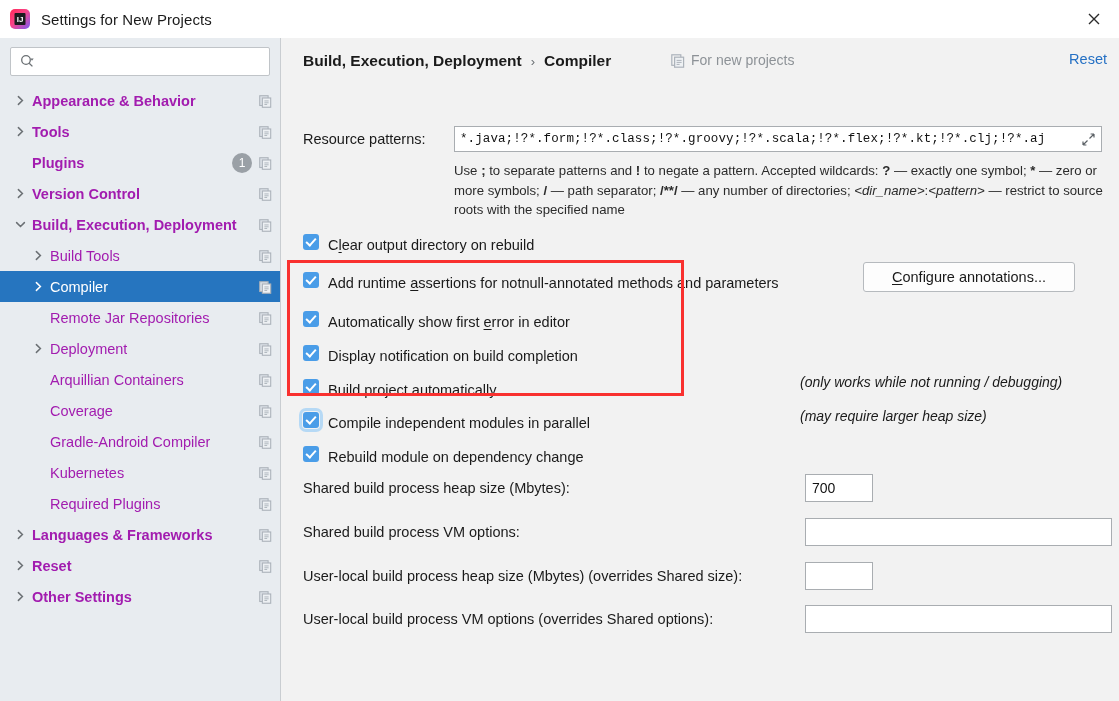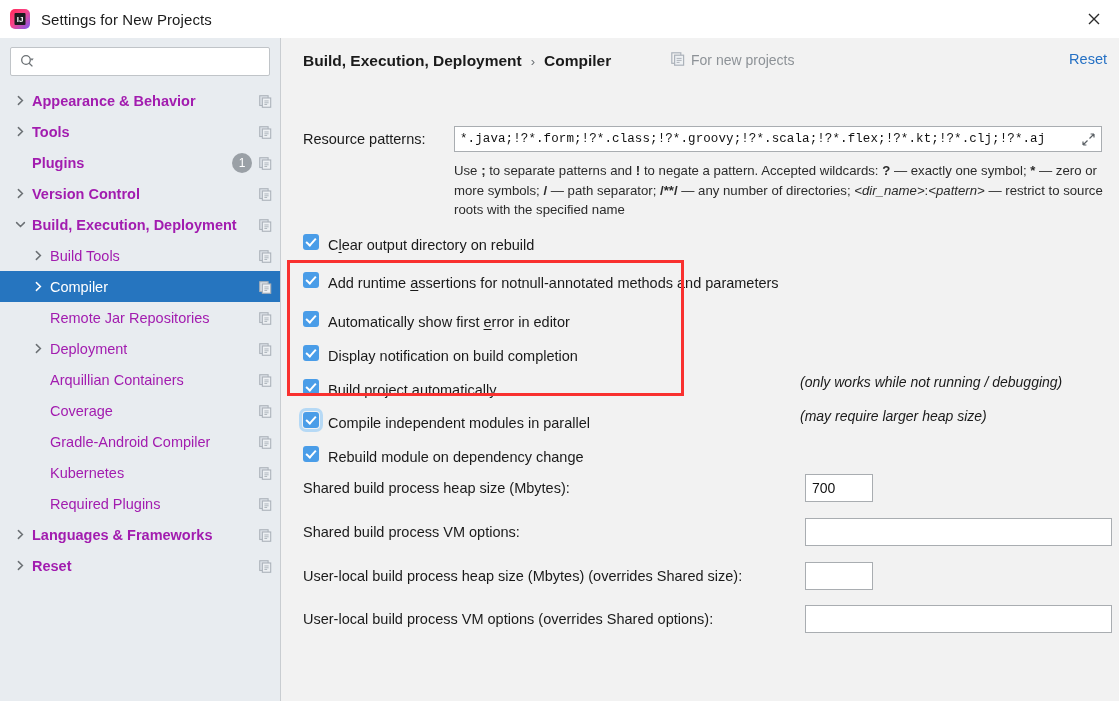--- a/index.html
+++ b/index.html
@@ -103,21 +103,21 @@
   }
   .breadcrumb {
     position: absolute; left: 21px; top: 9px;
     display: flex; align-items: center; height: 28px;
   }
   .crumb-root { font-size: 15.5px; font-weight: bold; color: #1a1a1a; }
   .crumb-sep { margin: 0 9px; color: #6b7074; font-size: 13px; }
   .crumb-leaf { font-size: 15.5px; font-weight: bold; color: #1a1a1a; }
   .scope-note {
     position: absolute; left: 389px; top: 14px;
-    display: flex; align-items: flex-start; color: #8d9297; font-size: 14px;
+    display: flex; align-items: flex-end; color: #8d9297; font-size: 14px;
   }
   .scope-note .copy-icon { margin-right: 6px; width: 14px; height: 14px; }
   .reset-link {
     position: absolute; right: 12px; top: 13px;
     color: #2470c4; font-size: 14.5px;
   }
 
   .row-label { font-size: 14.5px; color: #1a1a1a; }
 
   .res-label { position: absolute; left: 21px; top: 93px; }
@@ -418,20 +418,34 @@
             </svg>
           </span>
           <span class="tree-label">Reset</span>
           <span class="tree-spacer"></span>
           <span class="copy-icon"><svg width="13" height="13" viewBox="0 0 14 14">
               <rect x="0.8" y="0.8" width="9" height="10.5" fill="#dfe4ea" stroke="#a9b0b8" stroke-width="1.2"></rect>
               <rect x="3.6" y="3.2" width="9" height="10" fill="#eef1f4" stroke="#a9b0b8" stroke-width="1.2"></rect>
               <path d="M5.8 6.4 h4.6 M5.8 8.4 h4.6 M5.8 10.2 h3" stroke="#a9b0b8" stroke-width="1"></path>
             </svg></span>
         </div>
+        <div class="tree-row bold">
+          <span class="tree-arrow">
+            <svg width="9" height="11" viewBox="0 0 9 11">
+              <path d="M2.4 1.6 L6.4 5.5 L2.4 9.4" stroke="currentColor" stroke-width="1.5" fill="none" stroke-linecap="round"></path>
+            </svg>
+          </span>
+          <span class="tree-label">Other Settings</span>
+          <span class="tree-spacer"></span>
+          <span class="copy-icon"><svg width="13" height="13" viewBox="0 0 14 14">
+              <rect x="0.8" y="0.8" width="9" height="10.5" fill="#dfe4ea" stroke="#a9b0b8" stroke-width="1.2"></rect>
+              <rect x="3.6" y="3.2" width="9" height="10" fill="#eef1f4" stroke="#a9b0b8" stroke-width="1.2"></rect>
+              <path d="M5.8 6.4 h4.6 M5.8 8.4 h4.6 M5.8 10.2 h3" stroke="#a9b0b8" stroke-width="1"></path>
+            </svg></span>
+        </div>
       </div>
   </div>
 
   <div class="content">
 
     <div class="breadcrumb">
       <span class="crumb-root">Build, Execution, Deployment</span>
       <span class="crumb-sep">›</span>
       <span class="crumb-leaf">Compiler</span>
     </div>
@@ -488,20 +502,23 @@
         <div class="cb-row" style="top: 370px;">
           <span class="cb focused"></span>
           <span class="cb-label"><span>Compile independent modules in parallel</span></span>
         </div>
         <div class="cb-row" style="top: 404px;">
           <span class="cb"></span>
           <span class="cb-label"><span>Rebuild module on dependency change</span></span>
         </div>
       </div>
 
+    <div class="annot-btn">
+      <span><span class="mn">C</span><span>onfigure annotations...</span></span>
+    </div>
 
     <div class="side-note" style="left:518px; top:336px;">(only works while not running / debugging)</div>
     <div class="side-note" style="left:518px; top:370px;">(may require larger heap size)</div>
 
     <div id="fields-host">
         <div class="field-label" style="top: 442px;">Shared build process heap size (Mbytes):</div>
         <input type="text" class="tf" placeholder="" value="700" style="top: 436px; left: 523px; width: 68px; height: 28px;">
         <div class="field-label" style="top: 486px;">Shared build process VM options:</div>
         <input type="text" class="tf" placeholder="" style="top: 480px; left: 523px; width: 307px; height: 28px;">
         <div class="field-label" style="top: 530px;">User-local build process heap size (Mbytes) (overrides Shared size):</div>

